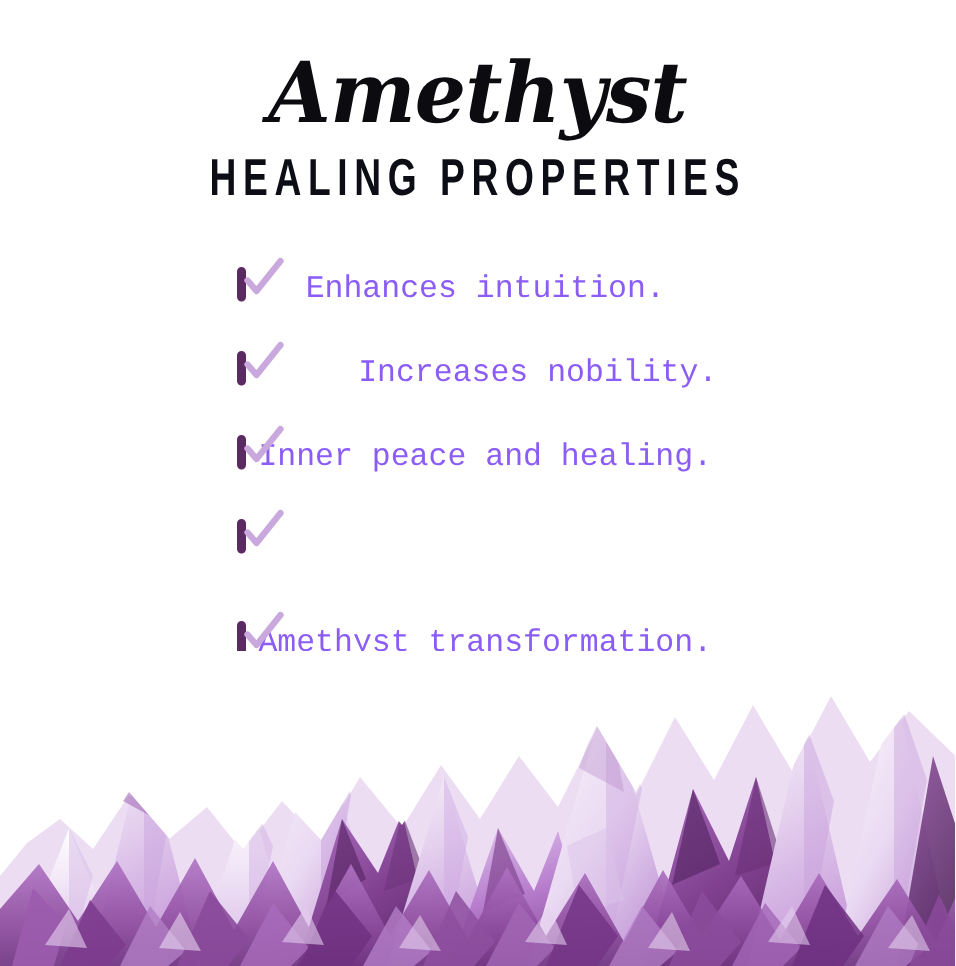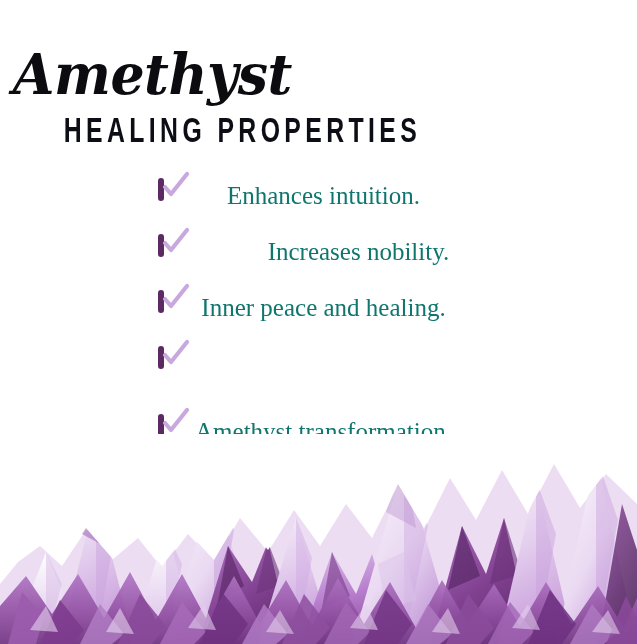--- a/index.html
+++ b/index.html
@@ -18,22 +18,22 @@
     background: #ffffff;
     overflow: hidden;
   }
 
   
   .header {
     position: absolute;
     top: 0;
     left: 0;
     width: 637px;
-    text-align: left;
-    padding-top: 46px;
+    text-align: center;
+    padding-top: 34px;
   }
   .title {
     font-family: "DejaVu Serif", "Liberation Serif", serif;
     font-style: italic;
     font-weight: 700;
     font-size: 56px;
     line-height: 1.0;
     letter-spacing: -0.5px;
     color: #0b0b10;
     margin: 0;
@@ -69,24 +69,24 @@
     position: absolute;
     left: 158px;
     top: 0;
   }
   .check-row .row-text {
     display: block;
     margin-left: 158px;
     padding-left: 0;
     text-align: center;
     padding-right: 148px;
-    font-family: Liberation Serif, serif;
-    font-size: 25px;
+    font-family: Liberation Mono, monospace;
+    font-size: 21px;
     line-height: 1.22;
-    color: #0f766e;
+    color: #8b5cf6;
     white-space: pre-line;
   }
 
   
   .cbox {
     position: relative;
     width: 22px;
     height: 22px;
     box-sizing: border-box;
     border: 3px solid #5c2a63;

